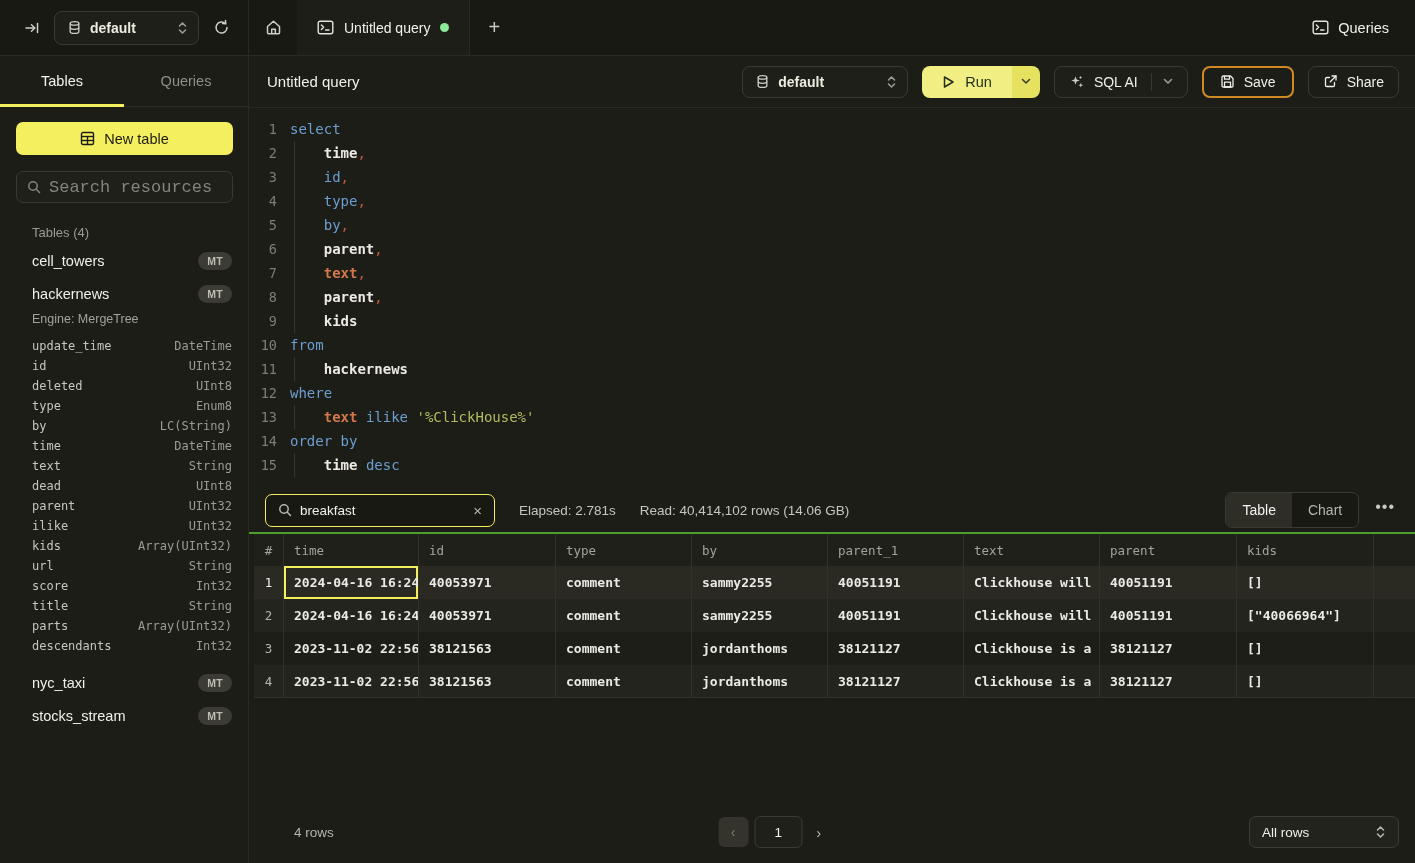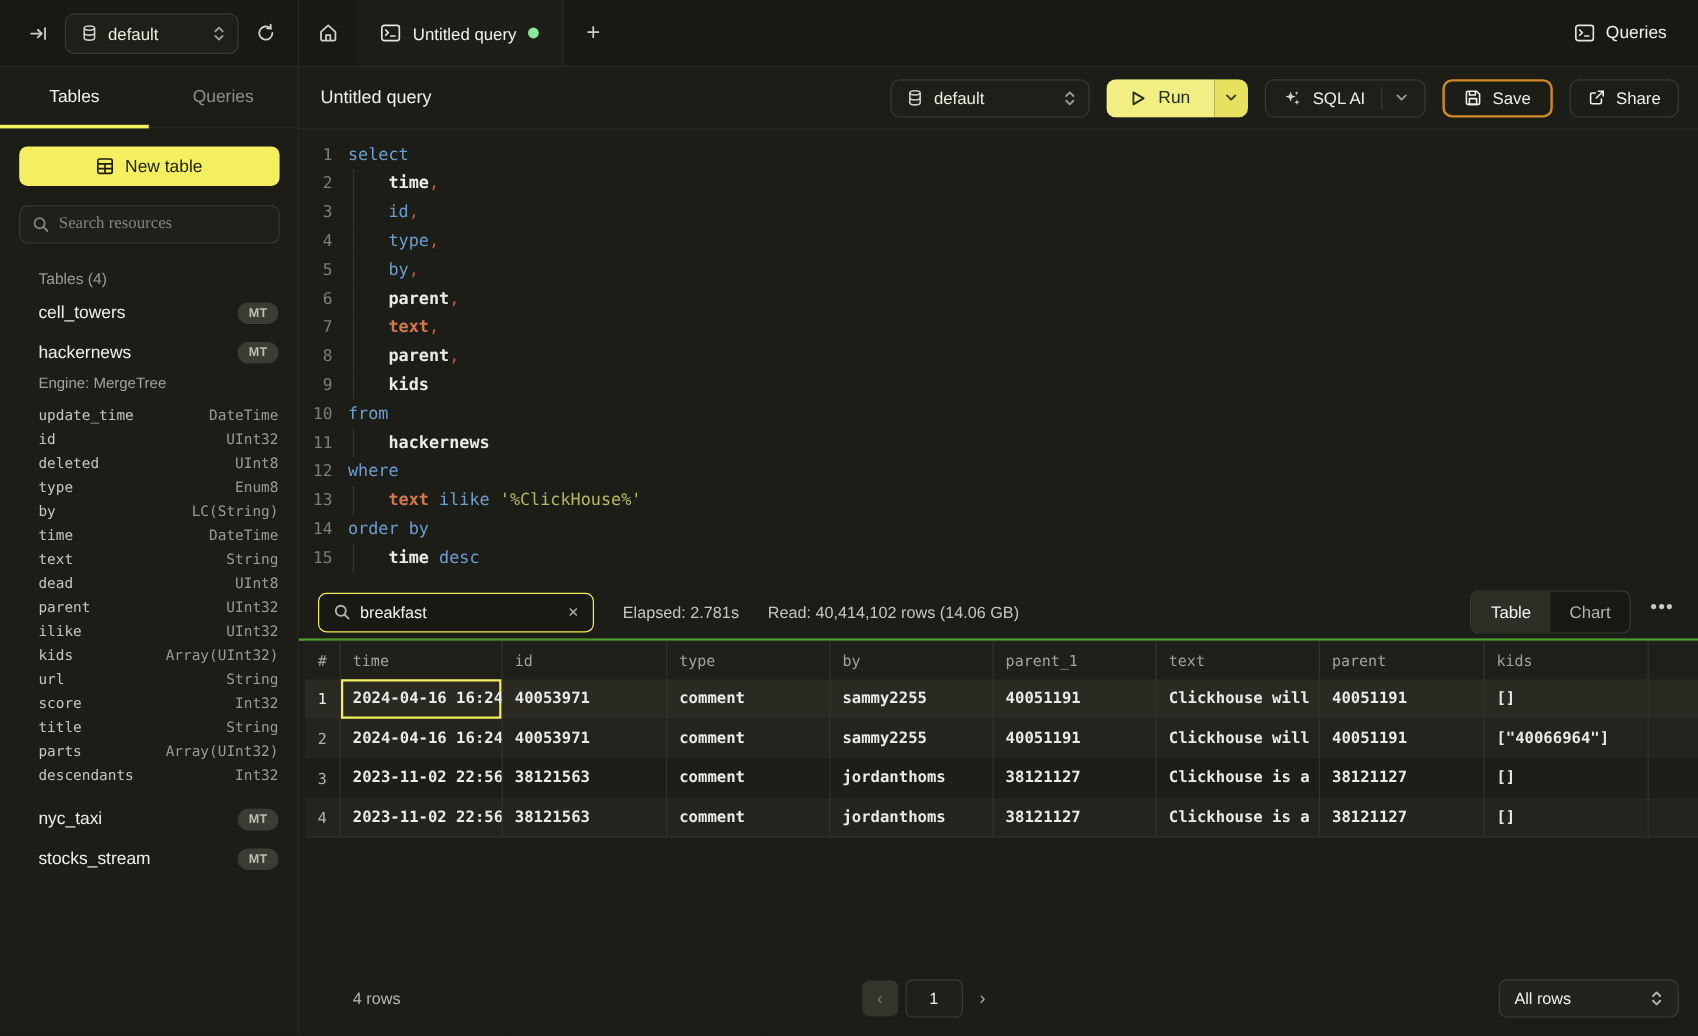--- a/index.html
+++ b/index.html
@@ -15,21 +15,21 @@
   
   .topbar { position:absolute; top:0; left:0; right:0; height:56px;
     background:#191913; border-bottom:1px solid #2a2a23; display:flex; align-items:stretch; }
   .sb-top { width:249px; flex:none; display:flex; align-items:center; gap:10px;
     padding:0 14px 0 20px; border-right:1px solid #2a2a23; }
   .icon-btn { background:none; border:none; cursor:pointer; color:#cfcfc7; display:flex;
     align-items:center; justify-content:center; padding:4px; }
   .selector { display:flex; align-items:center; gap:8px; height:34px; padding:0 10px 0 12px;
     background:#1f1f19; border:1px solid #3a3a33; border-radius:8px; color:#ececе5;
     cursor:pointer; flex:1; min-width:0; }
-  .selector .sel-label { flex:1; text-align:left; color:#ececdf; font-size:14px; }
+  .selector .sel-label { flex:1; text-align:left; color:#ececdf; font-size:14px;font-weight:bold; }
   .tabs { display:flex; align-items:stretch; }
   .tab { display:flex; align-items:center; justify-content:center; gap:10px; cursor:pointer;
     color:#d8d8d0; padding:0 18px; }
   .tab.home { width:48px; padding:0; }
   .tab.active { background:#1e1e18; border-right:1px solid #2a2a23; color:#f2f2ec; padding:0 20px; }
   .tab .dot { width:9px; height:9px; border-radius:50%; background:var(--dot-green,#8ce99a); }
   .tab-plus { display:flex; align-items:center; justify-content:center; width:48px;
     color:#c9c9c1; font-size:20px; cursor:pointer; font-weight:300; }
   .topbar-right { margin-left:auto; display:flex; align-items:center; padding-right:26px; }
   .queries-link { display:flex; align-items:center; gap:9px; color:#f0f0ea; cursor:pointer;
@@ -45,21 +45,21 @@
   .sb-underline { position:absolute; bottom:-1px; left:0; width:50%; height:3px;
     background:var(--accent,#f4ef5e); }
   .new-table { display:flex; align-items:center; justify-content:center; gap:9px;
     width:217px; height:33px; margin:15px 16px 0; background:var(--accent,#f4ef5e);
     border:none; border-radius:7px; color:#1c1c12; font-size:14.5px; font-weight:500;
     font-family:inherit; cursor:pointer; }
   .sb-search { display:flex; align-items:center; gap:8px; width:217px; height:32px;
     margin:16px 16px 0; padding:0 10px; background:#20201a; border:1px solid #3a3a33;
     border-radius:7px; color:#8f8f88; }
   .sb-search input { flex:1; min-width:0; background:none; border:none; outline:none;
-    color:#ececdf; font-family:Liberation Serif, serif; font-size:14px; }
+    color:#ececdf; font-family:Liberation Mono, monospace; font-size:17px; }
   .sb-search input::placeholder { color:#84847c; }
   .section-label { margin:22px 16px 4px 32px; color:#9b9b93; font-size:13px; }
   .sb-table-row { display:flex; align-items:center; height:33px; padding:0 16px 0 32px;
     cursor:pointer; }
   .sb-table-row .t-name { flex:1; color:#f0f0ea; font-size:14.5px; font-weight:500; }
   .badge { background:#3c3c35; color:#bdbdb5; font-size:10.5px; font-weight:700;
     border-radius:10px; padding:3px 9px; letter-spacing:.3px; }
   .sb-engine { padding:2px 16px 8px 32px; color:#a2a29a; font-size:12.5px; }
   .sb-cols { padding:2px 16px 10px 32px; font-family:"DejaVu Sans Mono", monospace; }
   .sb-col { display:flex; height:20px; align-items:center; }

